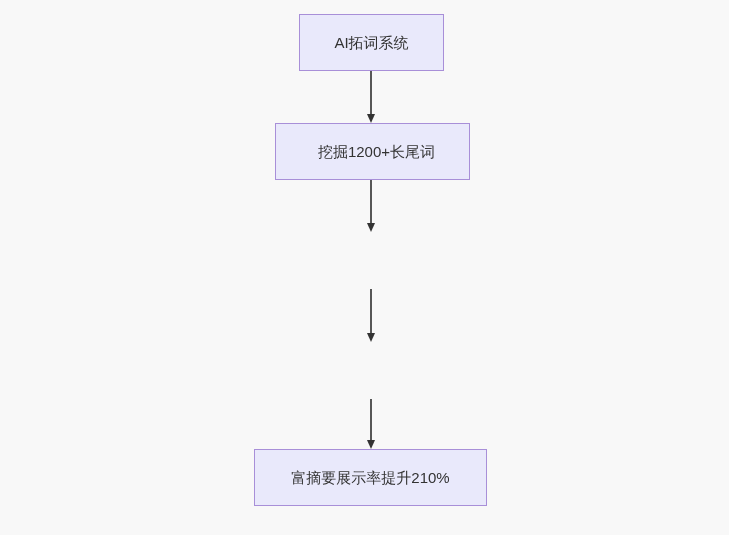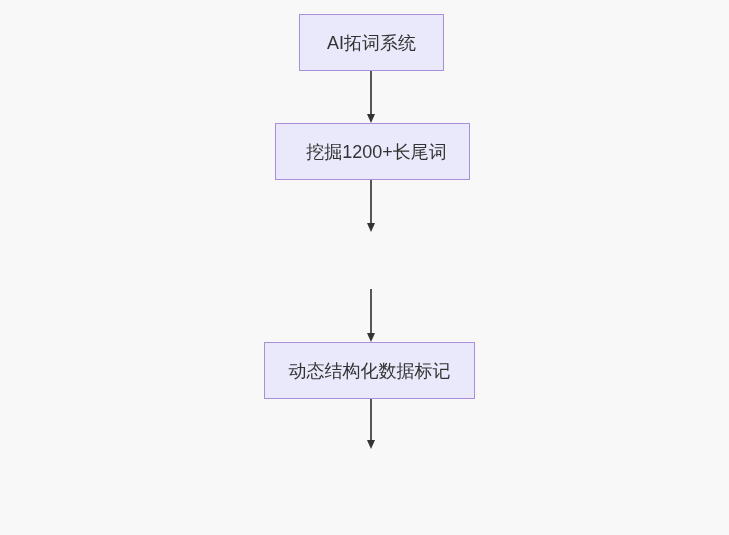--- a/index.html
+++ b/index.html
@@ -22,21 +22,21 @@
     position: absolute;
     box-sizing: border-box;
     background: var(--node-fill, #e9e9fb);
     border: 1.5px solid var(--node-border, #a88fd8);
     display: flex;
     align-items: center;
     justify-content: center;
   }
   .node-label {
     color: var(--text, #333333);
-    font-size: 18px;
+    font-size: 15px;
     line-height: 1;
     white-space: nowrap;
   }
   .edge {
     position: absolute;
     width: 0;
   }
   .edge-line {
     position: absolute;
     left: -1px;
@@ -78,23 +78,23 @@
     <div class="edge-line"></div>
     <div class="edge-arrowhead"></div>
   </div>
 
 
   <div class="edge" style="left:371px; top:289px; height:53px;">
     <div class="edge-line"></div>
     <div class="edge-arrowhead"></div>
   </div>
 
-  <div class="node" style="left:264px; top:342px; width:211px; height:57px;">
-    <span class="node-label">动态结构化数据标记</span>
-  </div>
 
   <div class="edge" style="left:371px; top:399px; height:50px;">
     <div class="edge-line"></div>
     <div class="edge-arrowhead"></div>
   </div>
 
+  <div class="node" style="left:254px; top:449px; width:233px; height:57px;">
+    <span class="node-label">富摘要展示率提升210%</span>
+  </div>
 
 </div>
 
 </body></html>

